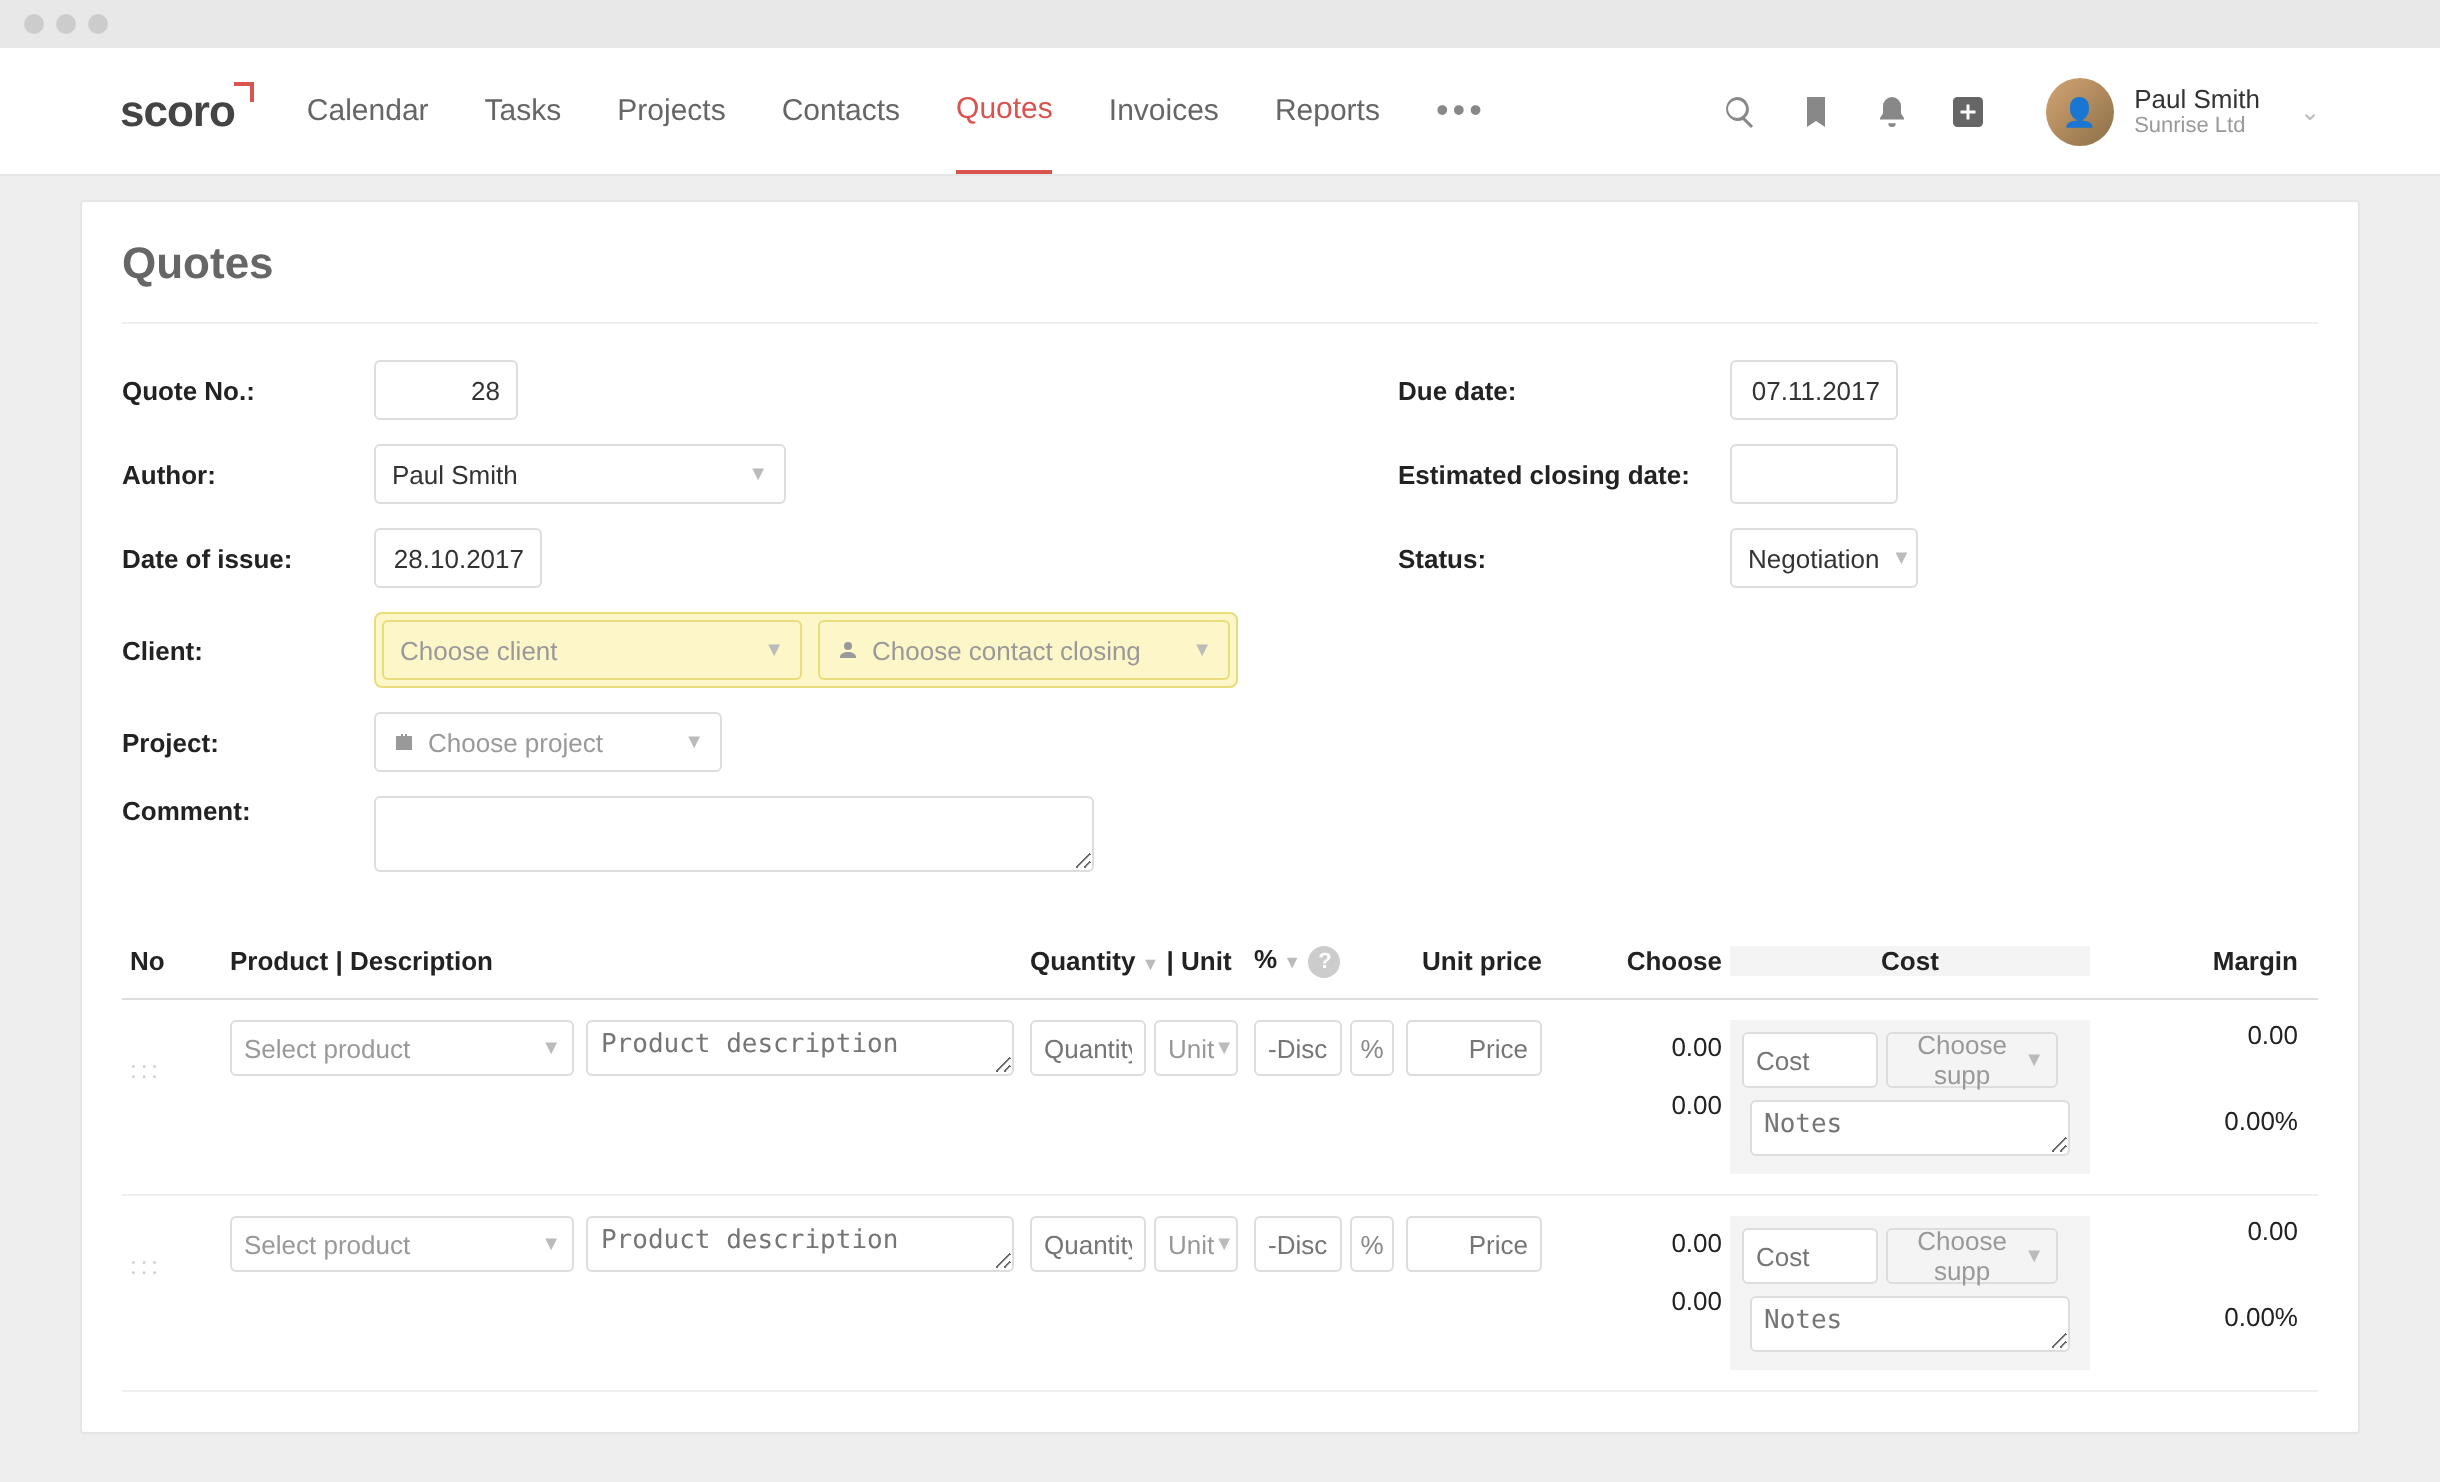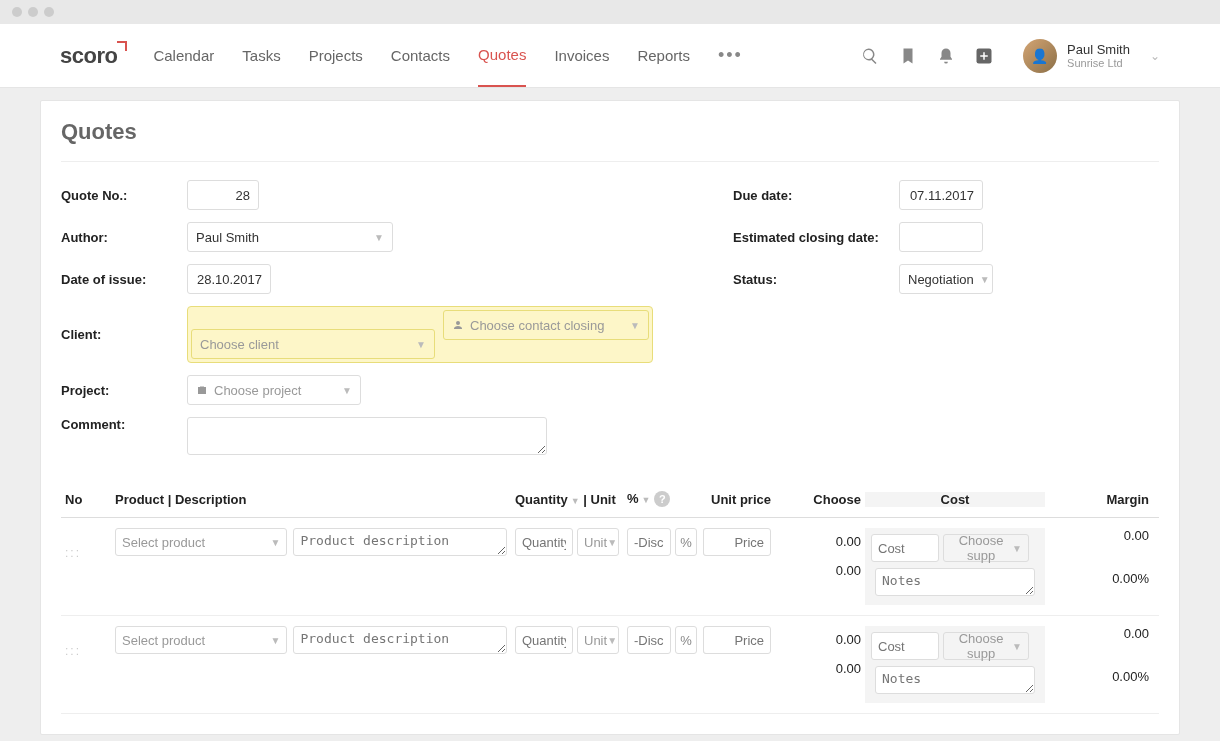--- a/index.html
+++ b/index.html
@@ -40,21 +40,21 @@
   input.text, .select, textarea.ta {
     border: 1px solid #ddd; border-radius: 3px; background: #fff;
     font-size: 13px; color: #333; padding: 6px 8px; height: 30px;
   }
   input.text.small { width: 72px; text-align: right; }
   input.text.date { width: 84px; text-align: right; }
   .select { display:flex; align-items:center; justify-content:space-between; cursor:pointer; }
   .select .caret { color:#bbb; font-size:10px; margin-left:6px; }
   .select.author { width: 206px; }
   .select.status { width: 94px; }
-  .select.client { width: 244px; color:#999;margin-top:19px; }
+  .select.client { width: 210px; color:#999; }
   .select.contact { width: 206px; color:#999; display:flex; gap:6px; }
   .select.project { width: 174px; color:#999; display:flex; gap:6px;text-align:center; }
   .hl { background: #fdf6c8; border-color: #e8dd7a !important; }
   .hl-wrap { background:#fdf6c8; border:1px solid #e8dd7a; border-radius:4px; padding:3px; display:flex; gap:8px; }
   textarea.ta { width: 360px; height: 38px; resize: both; }
 
   .person-icon { width:12px; height:12px; fill:#999; }
   .briefcase-icon { width:12px; height:12px; fill:#999; }
 
   .line-table { margin-top: 30px; }

